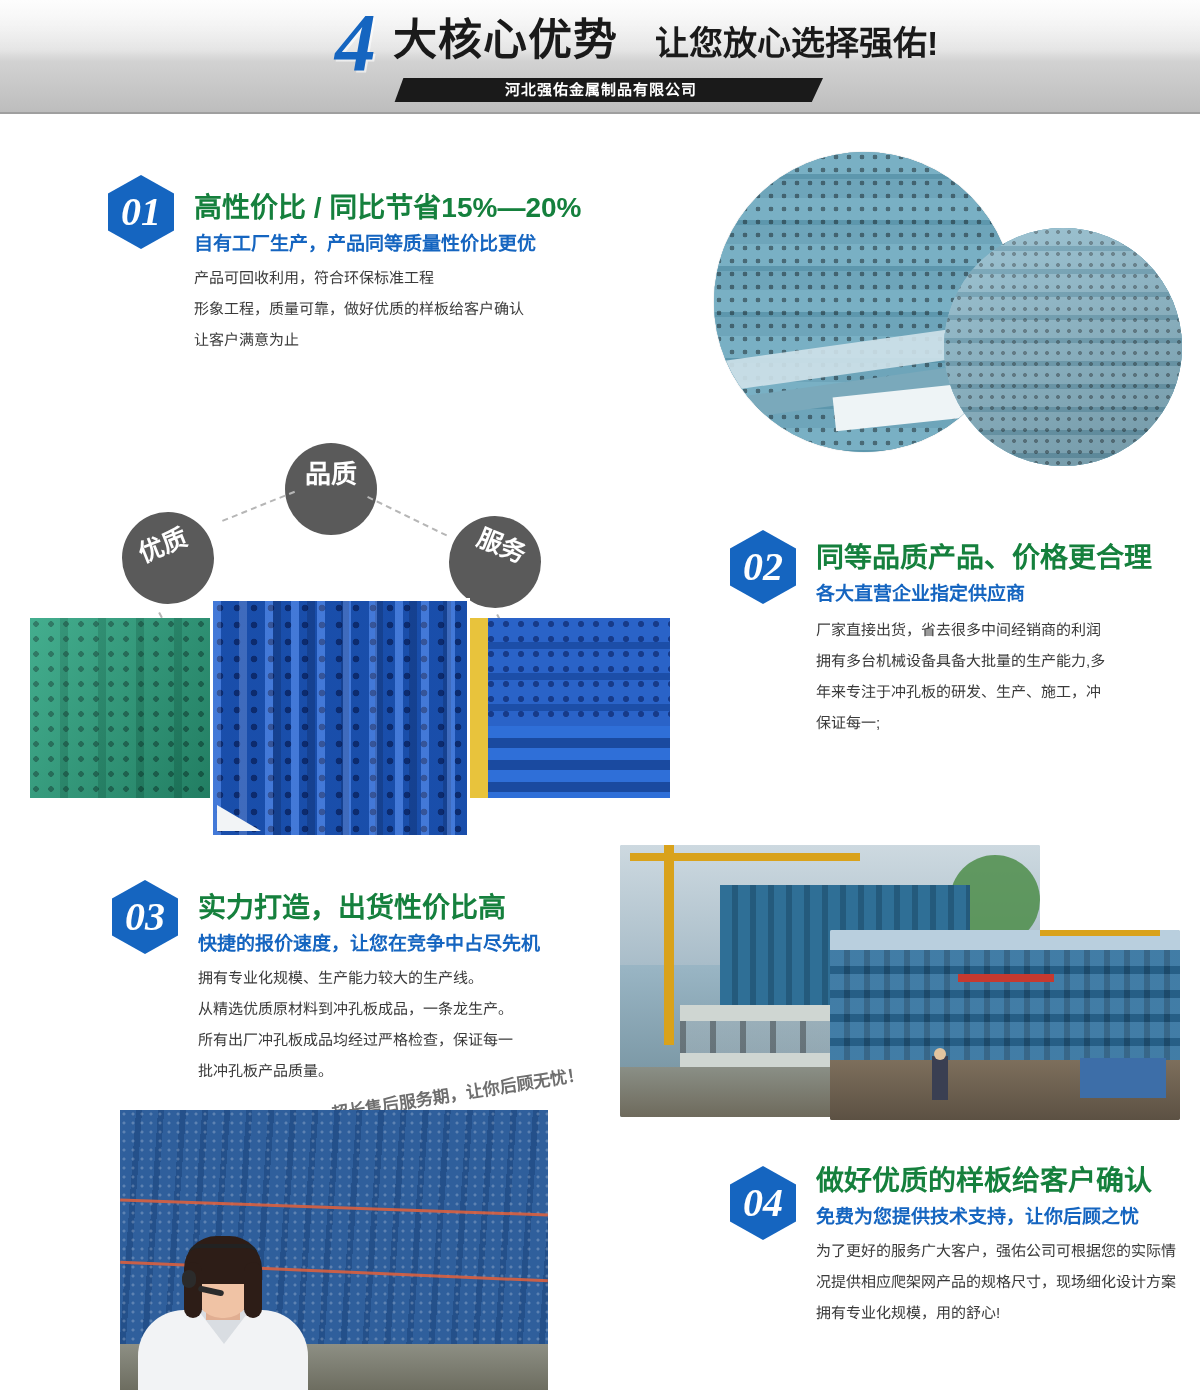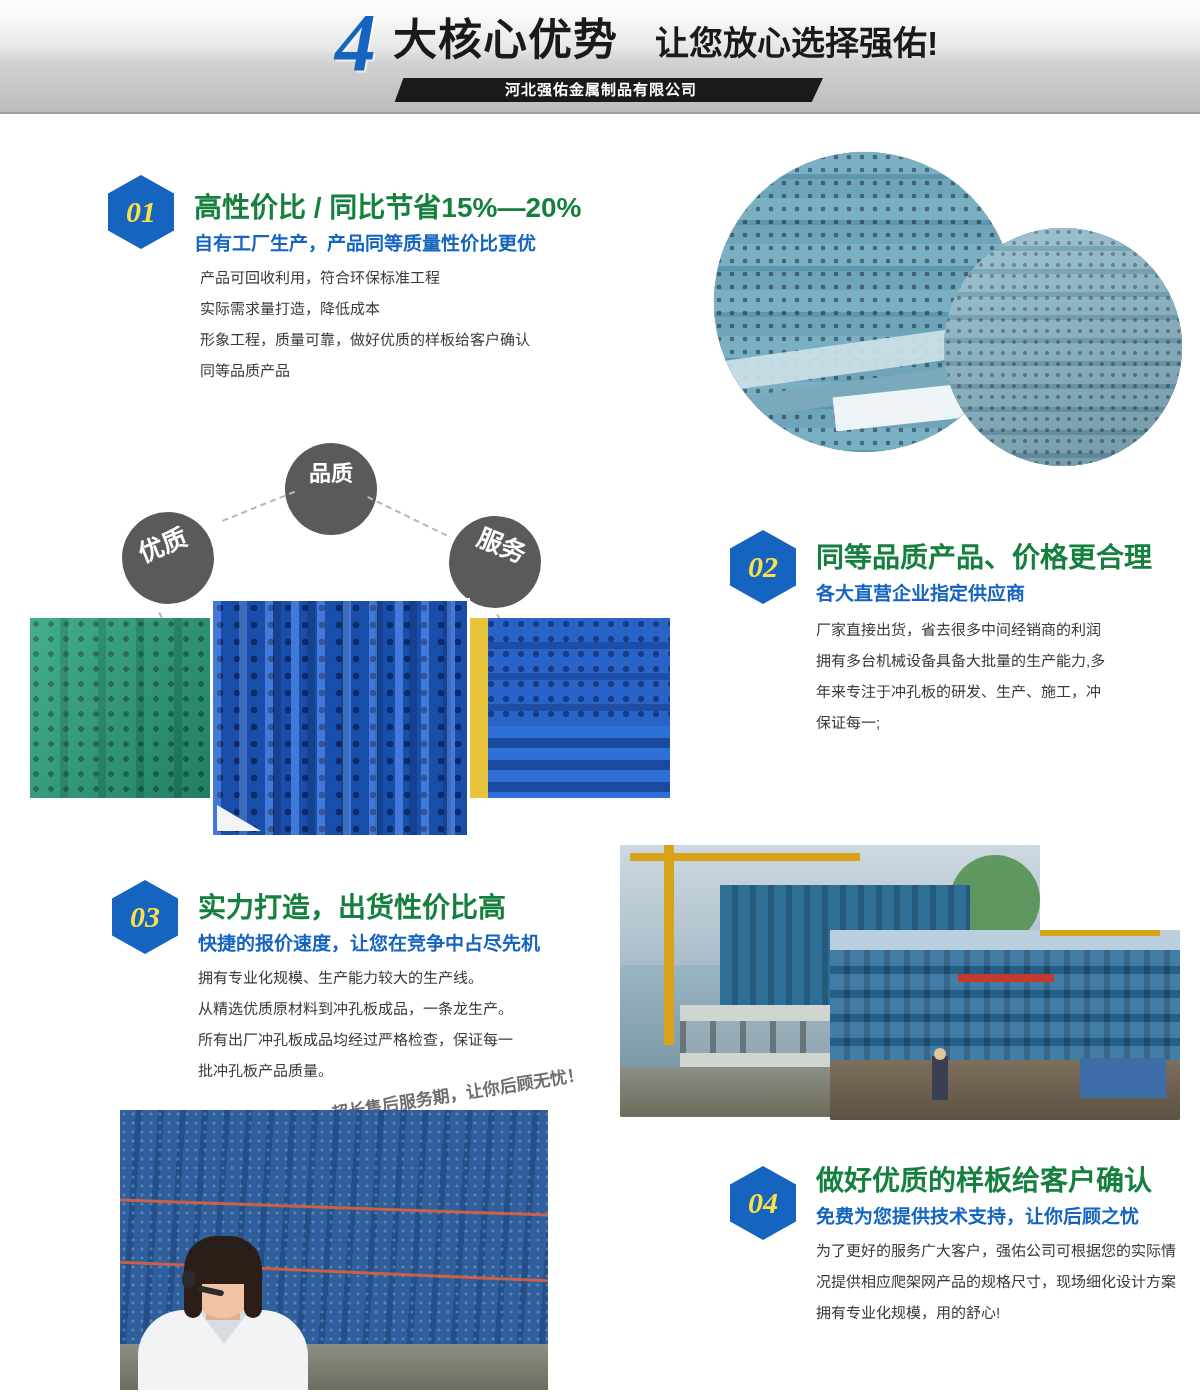--- a/index.html
+++ b/index.html
@@ -60,21 +60,21 @@
     color:#ffffff;font-size:15px;line-height:22px;text-align:center;font-weight:bold;
     letter-spacing:1px;
   }
 
   
   .hexnum{
     position:absolute;
     width:66px;height:74px;
     background:#1565c0;
     clip-path:polygon(50% 0%,100% 25%,100% 75%,50% 100%,0% 75%,0% 25%);
-    color:#fde047;font-size:30px;font-weight:bold;font-style:italic;
+    color:#ffffff;font-size:40px;font-weight:bold;font-style:italic;
     line-height:74px;text-align:center;
     font-family:"Liberation Serif","DejaVu Serif",serif;
   }
   .blk-title{
     position:absolute;
     font-size:28px;font-weight:bold;color:#15803d;
     white-space:nowrap;
   }
   .blk-sub{
     position:absolute;
@@ -211,39 +211,38 @@
     <div class="head-sub">让您放心选择强佑!</div>
     <div class="ribbon"></div>
     <div class="ribbon-tail"></div>
     <div class="ribbon-text">河北强佑金属制品有限公司</div>
   </div>
 </div>
 
 <div class="hexnum" style="left:108px;top:175px;">01</div>
 <div class="blk-title" style="left:194px;top:185px;">高性价比 / 同比节省15%—20%</div>
 <div class="blk-sub" style="left:194px;top:228px;">自有工厂生产，产品同等质量性价比更优</div>
-<div class="blk-body" style="left:200px;top:262px;">
+<div class="blk-body" style="left:194px;top:262px;">
   <div>产品可回收利用，符合环保标准工程</div>
-  <div>实际需求量打造，降低成本</div>
   <div>形象工程，质量可靠，做好优质的样板给客户确认</div>
-  <div>同等品质产品</div>
+  <div>让客户满意为止</div>
 </div>
 
 <div class="circle-big">
   <div class="perf-板 mesh-a"></div>
   <div style="position:absolute;left:-20px;top:188px;width:360px;height:30px;background:#cfe2ea;transform:rotate(-8deg);opacity:.9;"></div>
   <div style="position:absolute;left:-20px;top:226px;width:360px;height:22px;background:#7aa9bb;transform:rotate(-8deg);"></div>
   <div style="position:absolute;left:120px;top:238px;width:140px;height:34px;background:#eef4f6;transform:rotate(-6deg);"></div>
 </div>
 <div class="circle-small">
   <div class="perf-板 mesh-b"></div>
   <div style="position:absolute;left:0;top:0;width:100%;height:100%;background:linear-gradient(160deg,rgba(255,255,255,.18),rgba(0,0,0,.18));"></div>
 </div>
 
-<div class="bub" style="left:285px;top:443px;width:92px;height:92px;font-size:22px;line-height:30px;padding-top:16px;box-sizing:border-box;">
+<div class="bub" style="left:285px;top:443px;width:92px;height:92px;font-size:26px;line-height:30px;padding-top:16px;box-sizing:border-box;">
   <span>品质</span>
 </div>
 <div class="bub" style="left:122px;top:512px;width:92px;height:92px;font-size:25px;line-height:30px;padding-top:17px;box-sizing:border-box;transform:rotate(-22deg);">
   <span>优质</span>
 </div>
 <div class="bub" style="left:449px;top:516px;width:92px;height:92px;font-size:25px;line-height:28px;padding-top:14px;box-sizing:border-box;transform:rotate(22deg);">
   <span>服务</span>
 </div>
 <div class="dash" style="left:222px;top:520px;width:78px;transform:rotate(-22deg);"></div>
 <div class="dash" style="left:368px;top:496px;width:88px;transform:rotate(26deg);"></div>

